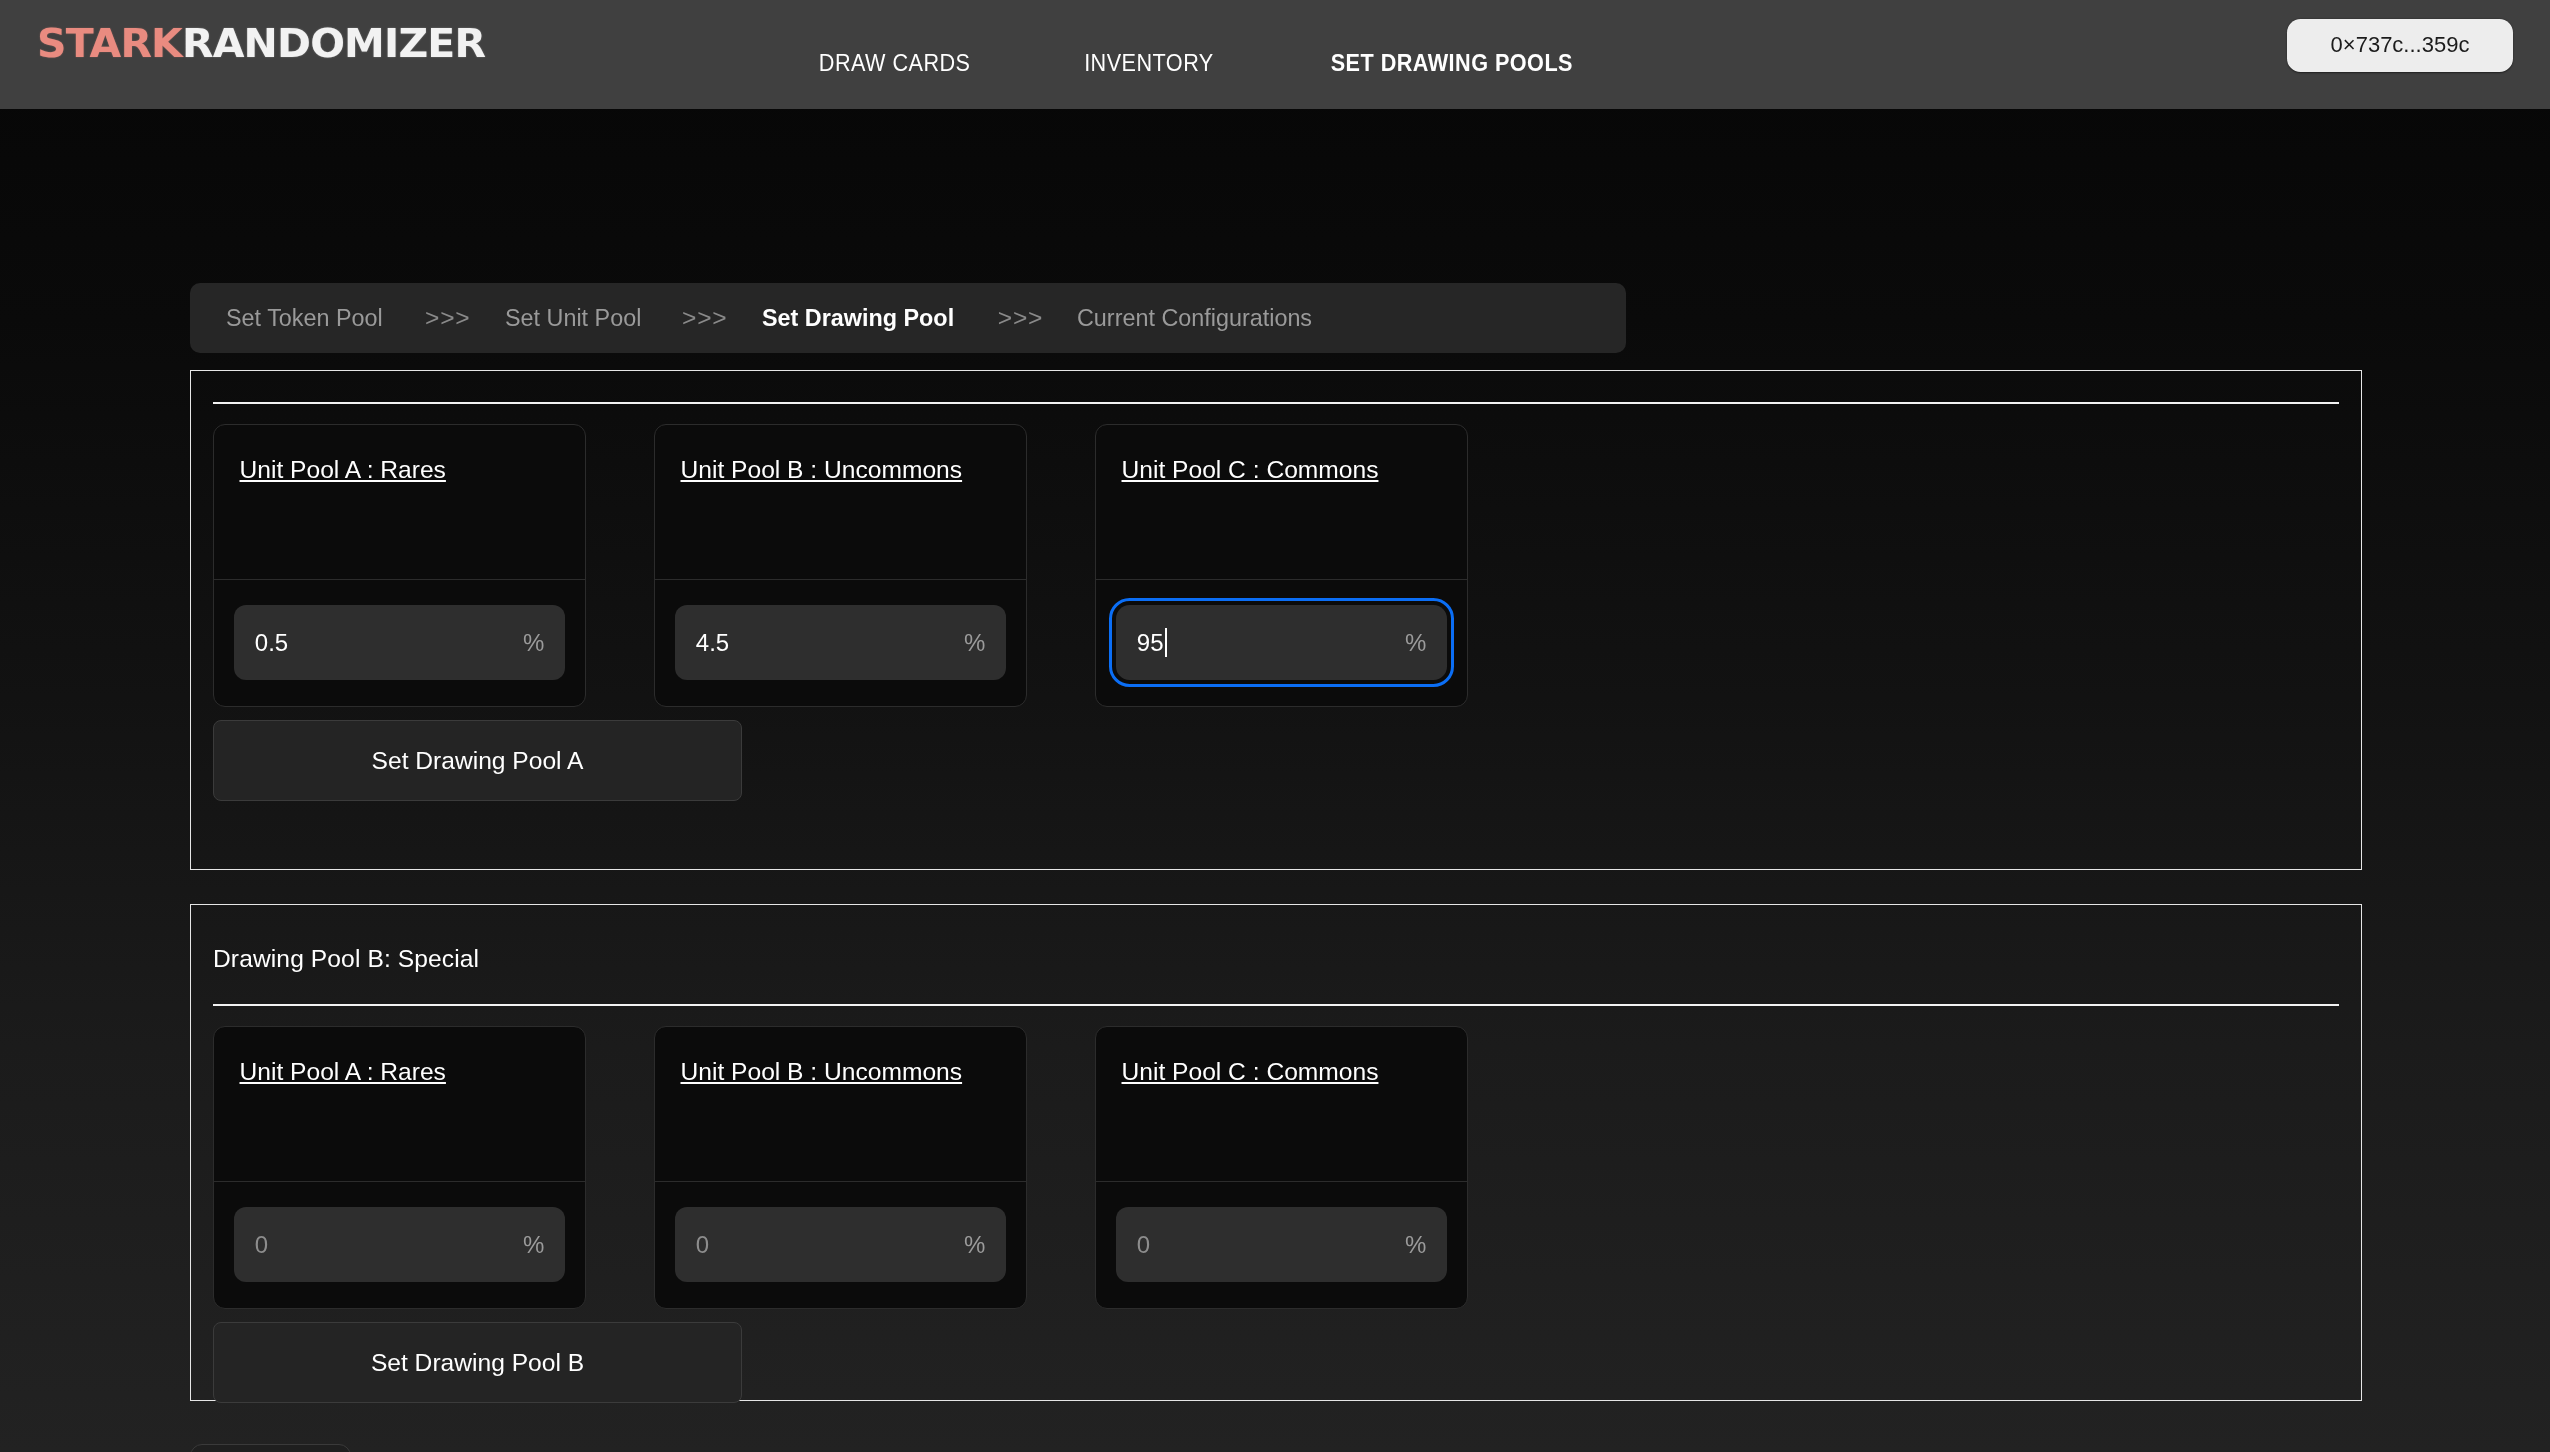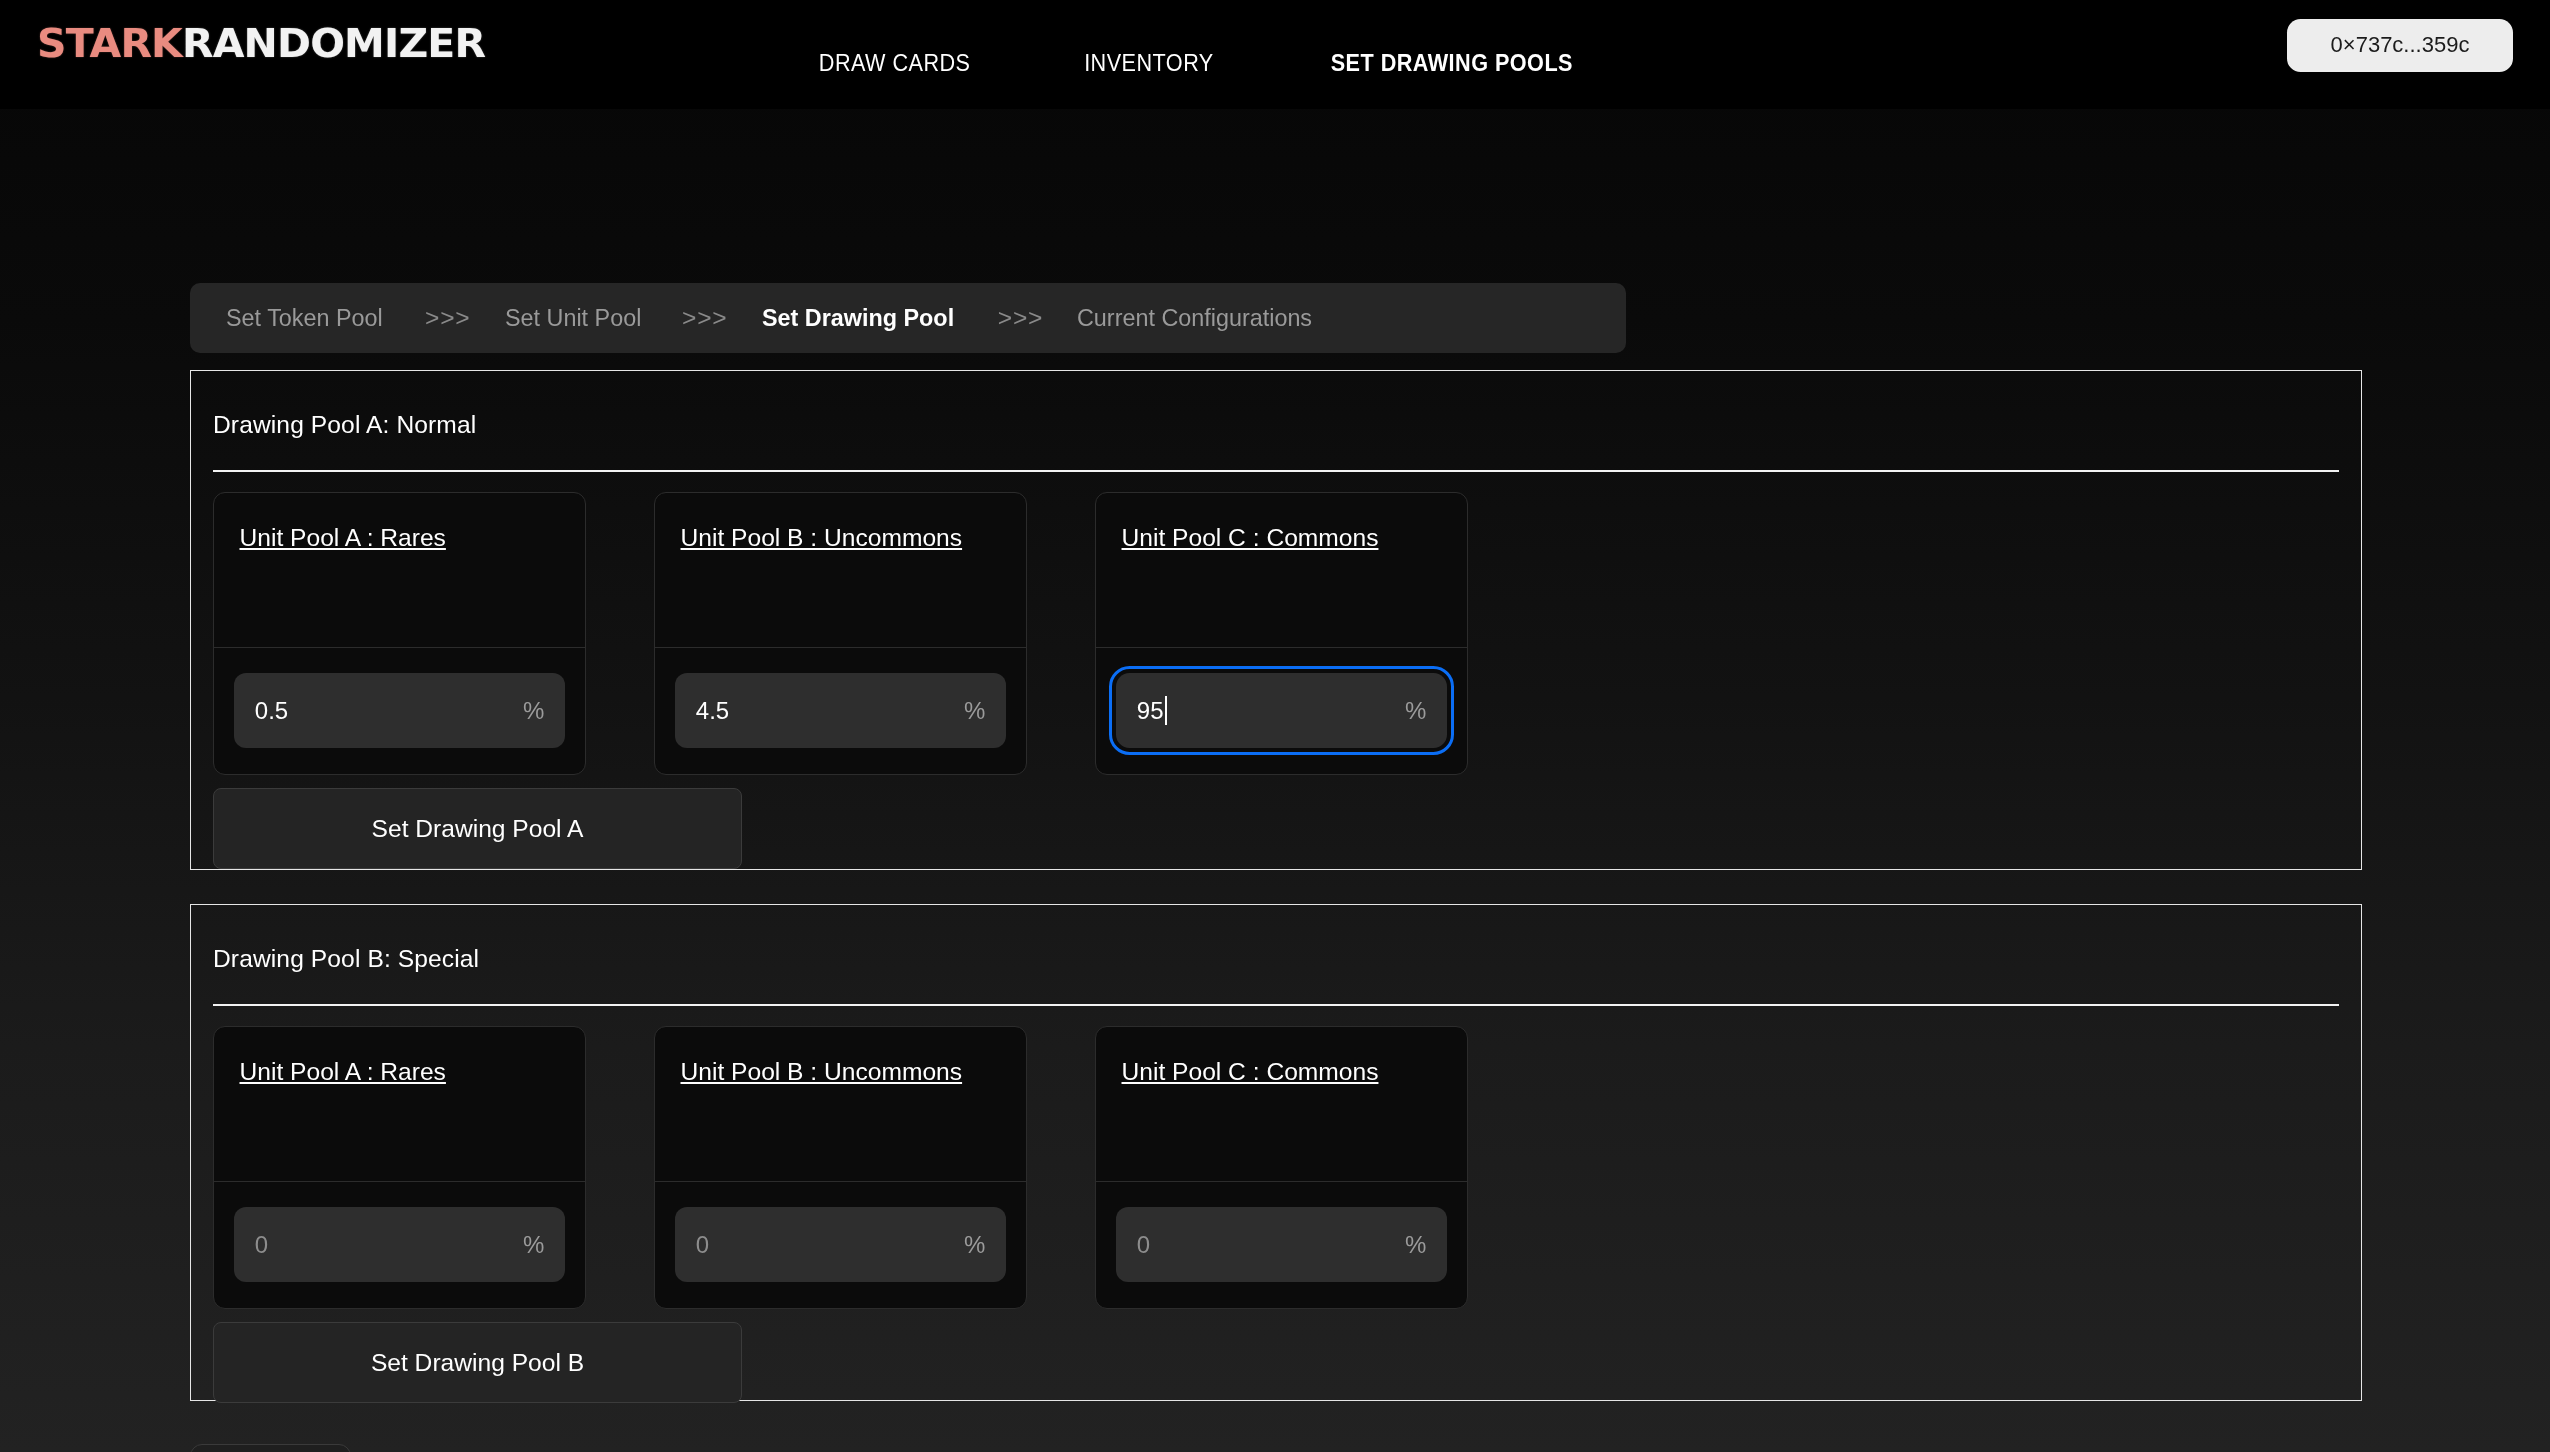--- a/index.html
+++ b/index.html
@@ -14,21 +14,21 @@
     font-family: "Liberation Sans", sans-serif;
     background: linear-gradient(to bottom, #060606 0%, #0a0a0a 22%, #121212 48%, #1b1b1b 72%, #222222 100%);
     color: #ffffff;
     -webkit-font-smoothing: antialiased;
   }
 
   
   .header {
     position: relative;
     height: 109px;
-    background: #000000;
+    background: #404040;
     display: flex;
     align-items: center;
   }
 
   .logo {
     position: absolute;
     left: 37px;
     top: 24px;
     font-family: "DejaVu Sans", sans-serif;
     font-weight: 700;
@@ -265,21 +265,20 @@
     <span class="crumb">Set Token Pool</span>
     <span class="crumb-sep">&gt;&gt;&gt;</span>
     <span class="crumb">Set Unit Pool</span>
     <span class="crumb-sep">&gt;&gt;&gt;</span>
     <span class="crumb active">Set Drawing Pool</span>
     <span class="crumb-sep">&gt;&gt;&gt;</span>
     <span class="crumb">Current Configurations</span>
   </div>
 
   <section class="panel" id="panel-a">
-    <div class="panel-title">Drawing Pool A: Normal</div>
     <div class="panel-divider"></div>
 
     <div class="cards">
 
       <div class="card">
         <div class="card-head">
           <div class="card-title">Unit Pool A : Rares</div>
         </div>
         <div class="card-sep"></div>
         <div class="card-body">

